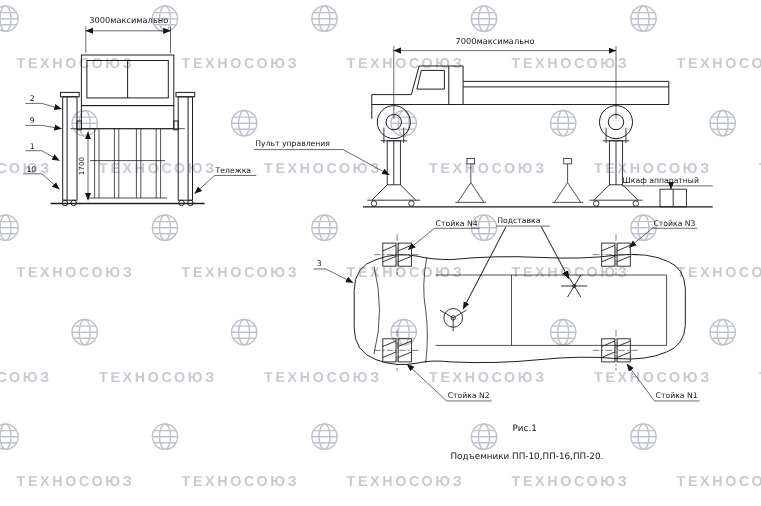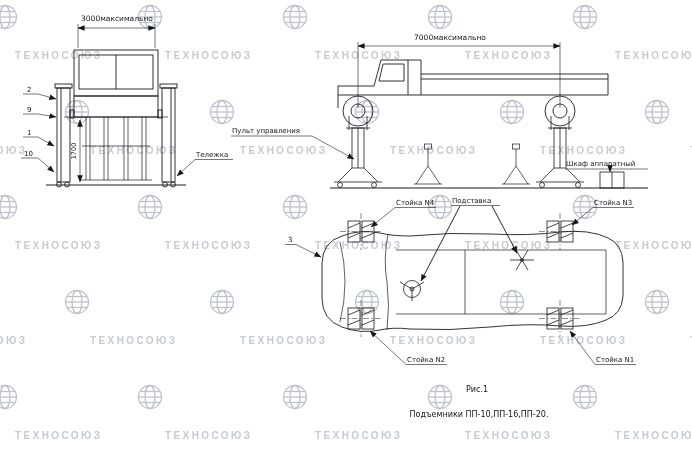--- a/index.html
+++ b/index.html
@@ -1,19 +1,19 @@
 <!DOCTYPE html>
 <html><head>
 <meta charset="utf-8">
 <style>
   html,body{margin:0;padding:0;background:#fff;}
   .stage{position:relative;width:692px;height:460px;background:#ffffff;overflow:hidden;
          font-family:"Liberation Sans", sans-serif;}
   .wm-layer{position:absolute;inset:0;z-index:1;}
-  .wm-text{position:absolute;font-weight:700;font-size:10px;letter-spacing:2.4px;
+  .wm-text{position:absolute;font-weight:700;font-size:13px;letter-spacing:2.4px;
            color:#c6cbd2;white-space:nowrap;user-select:none;}
   .wm-globe{position:absolute;width:30px;height:30px;}
   svg.drawing{position:absolute;inset:0;z-index:2;}
   svg text{fill:#15151a;stroke:none;}
 </style>
 </head>
 <body>
 
 <div class="stage">
 

